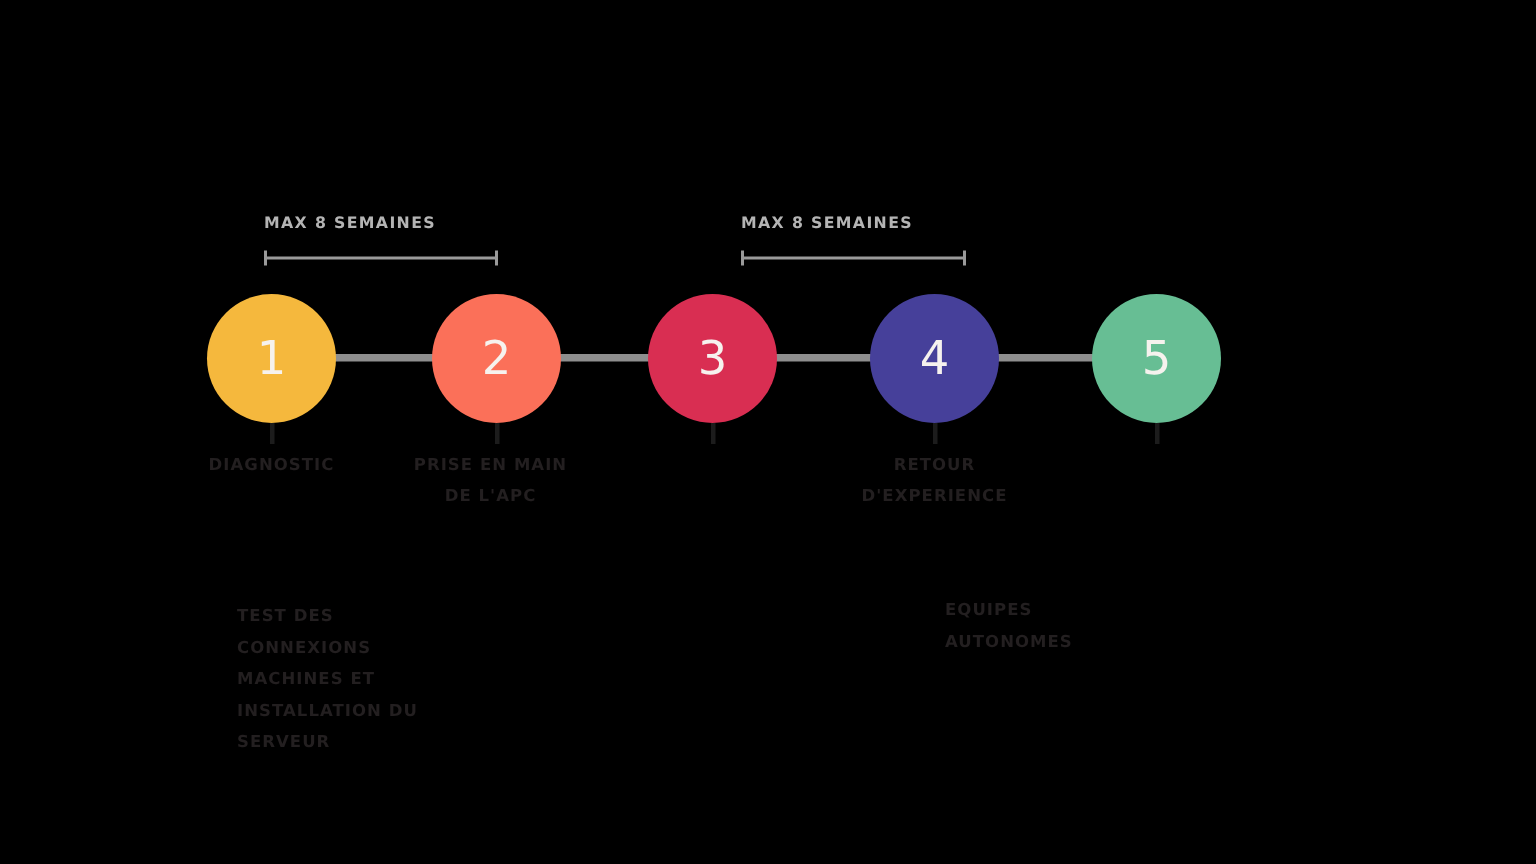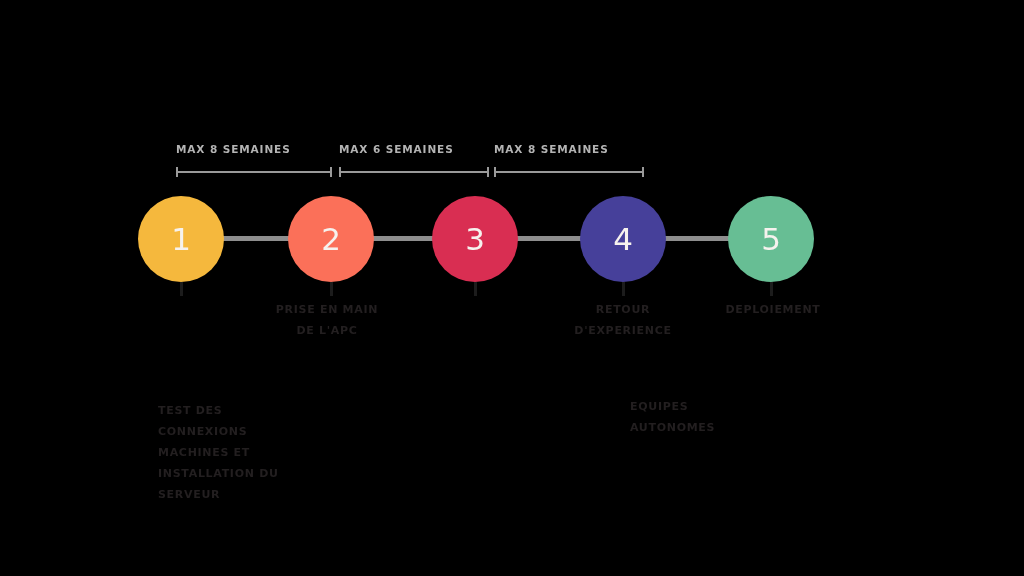--- a/index.html
+++ b/index.html
@@ -122,47 +122,40 @@
 
   <div class="measure" style="left:176px; top:143px; width:156px;">
     <div class="measure-label">MAX 8 SEMAINES</div>
     <div class="measure-bar">
       <div class="rule"></div>
       <div class="cap left"></div>
       <div class="cap right"></div>
     </div>
   </div>
 
-  <div class="measure" style="left:339px; top:143px; width:150px;">
-    <div class="measure-label">MAX 6 SEMAINES</div>
-    <div class="measure-bar">
-      <div class="rule"></div>
-      <div class="cap left"></div>
-      <div class="cap right"></div>
-    </div>
-  </div>
 
   <div class="measure" style="left:494px; top:143px; width:150px;">
     <div class="measure-label">MAX 8 SEMAINES</div>
     <div class="measure-bar">
       <div class="rule"></div>
       <div class="cap left"></div>
       <div class="cap right"></div>
     </div>
   </div>
 
   <div class="spine" style="left:222px; top:236px; width:76px;"></div>
   <div class="spine" style="left:368px; top:236px; width:74px;"></div>
   <div class="spine" style="left:512px; top:236px; width:72px;"></div>
   <div class="spine" style="left:660px; top:236px; width:72px;"></div>
 
   <div class="node" style="left:138px; top:196px; background:#F5B83D;">
     <span class="node-number">1</span>
   </div>
   <div class="stem" style="left:180px; top:282px; height:14px;"></div>
+  <div class="caption" style="left:106px; top:299px; width:150px;">DIAGNOSTIC</div>
 
   <div class="node" style="left:288px; top:196px; background:#FB7059;">
     <span class="node-number">2</span>
   </div>
   <div class="stem" style="left:330px; top:282px; height:14px;"></div>
   <div class="caption" style="left:252px; top:299px; width:150px;">PRISE EN MAIN
 DE L'APC</div>
 
   <div class="node" style="left:432px; top:196px; background:#D92E52;">
     <span class="node-number">3</span>
@@ -173,21 +166,20 @@
     <span class="node-number">4</span>
   </div>
   <div class="stem" style="left:622px; top:282px; height:14px;"></div>
   <div class="caption" style="left:548px; top:299px; width:150px;">RETOUR
 D'EXPERIENCE</div>
 
   <div class="node" style="left:728px; top:196px; background:#67BE94;">
     <span class="node-number">5</span>
   </div>
   <div class="stem" style="left:770px; top:282px; height:14px;"></div>
-  <div class="caption" style="left:698px; top:299px; width:150px;">DEPLOIEMENT</div>
 
   <div class="note" style="left:158px; top:400px; width:160px;">TEST DES
 CONNEXIONS
 MACHINES ET
 INSTALLATION DU
 SERVEUR</div>
 
   <div class="note" style="left:630px; top:396px; width:160px;">EQUIPES
 AUTONOMES</div>
 

